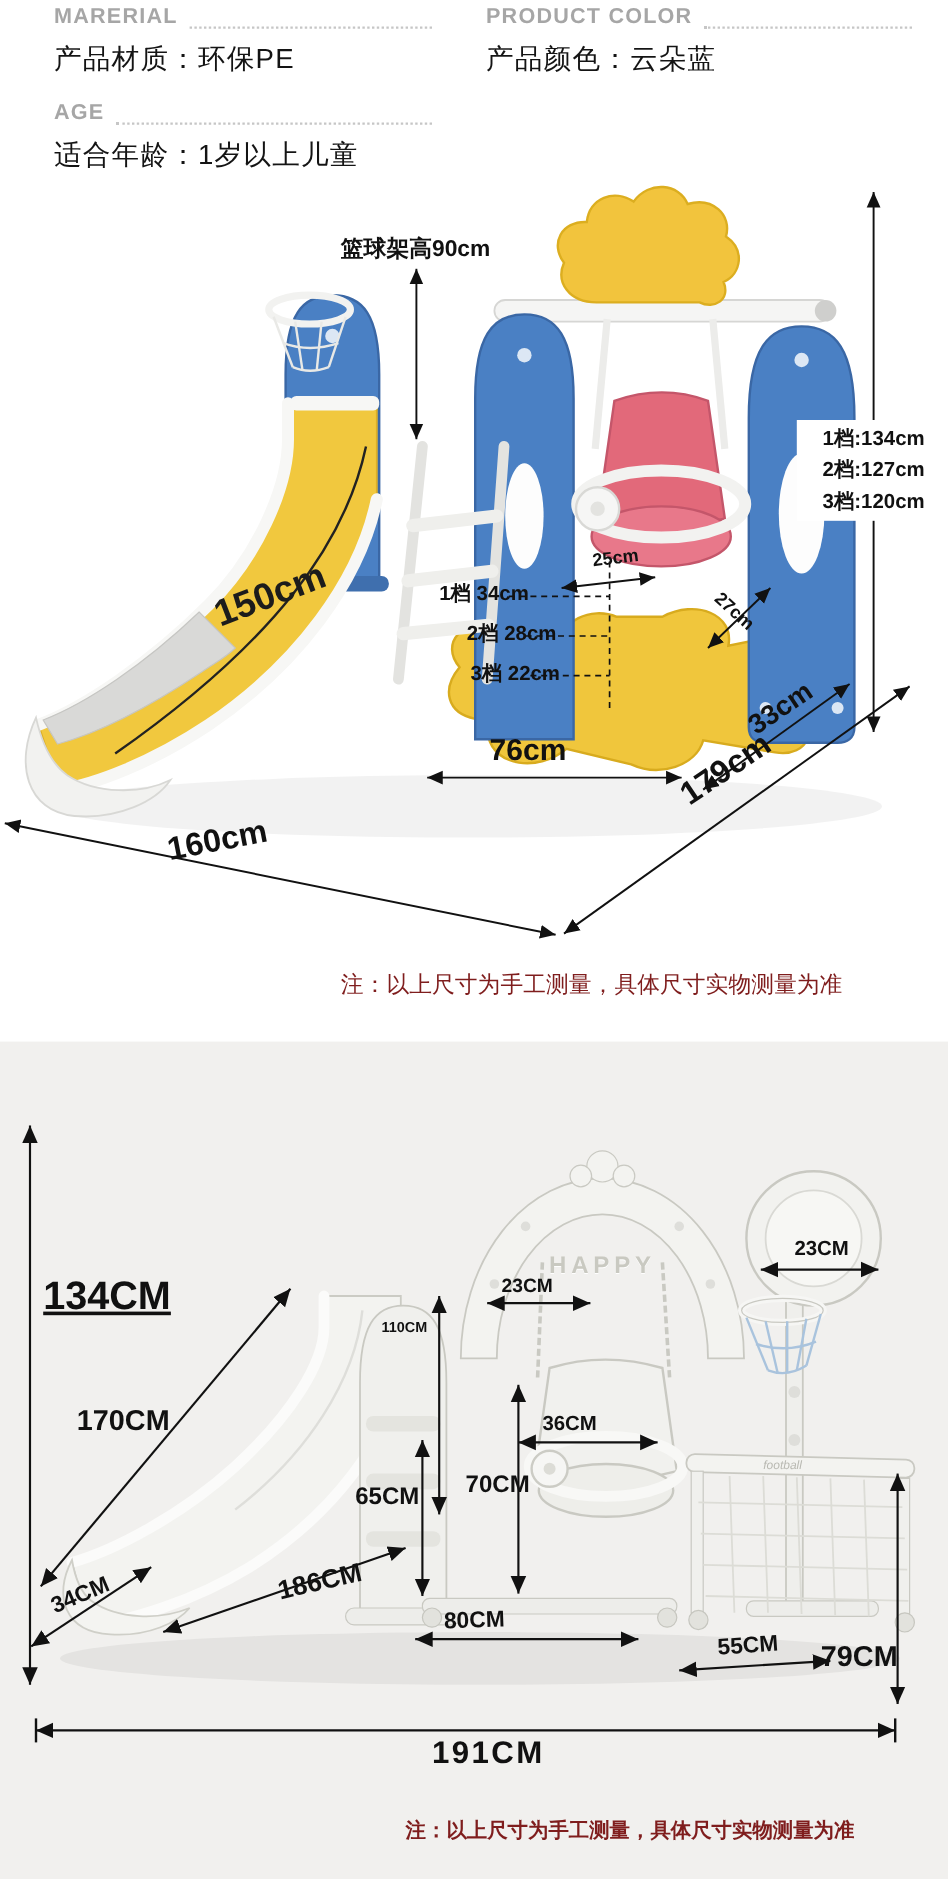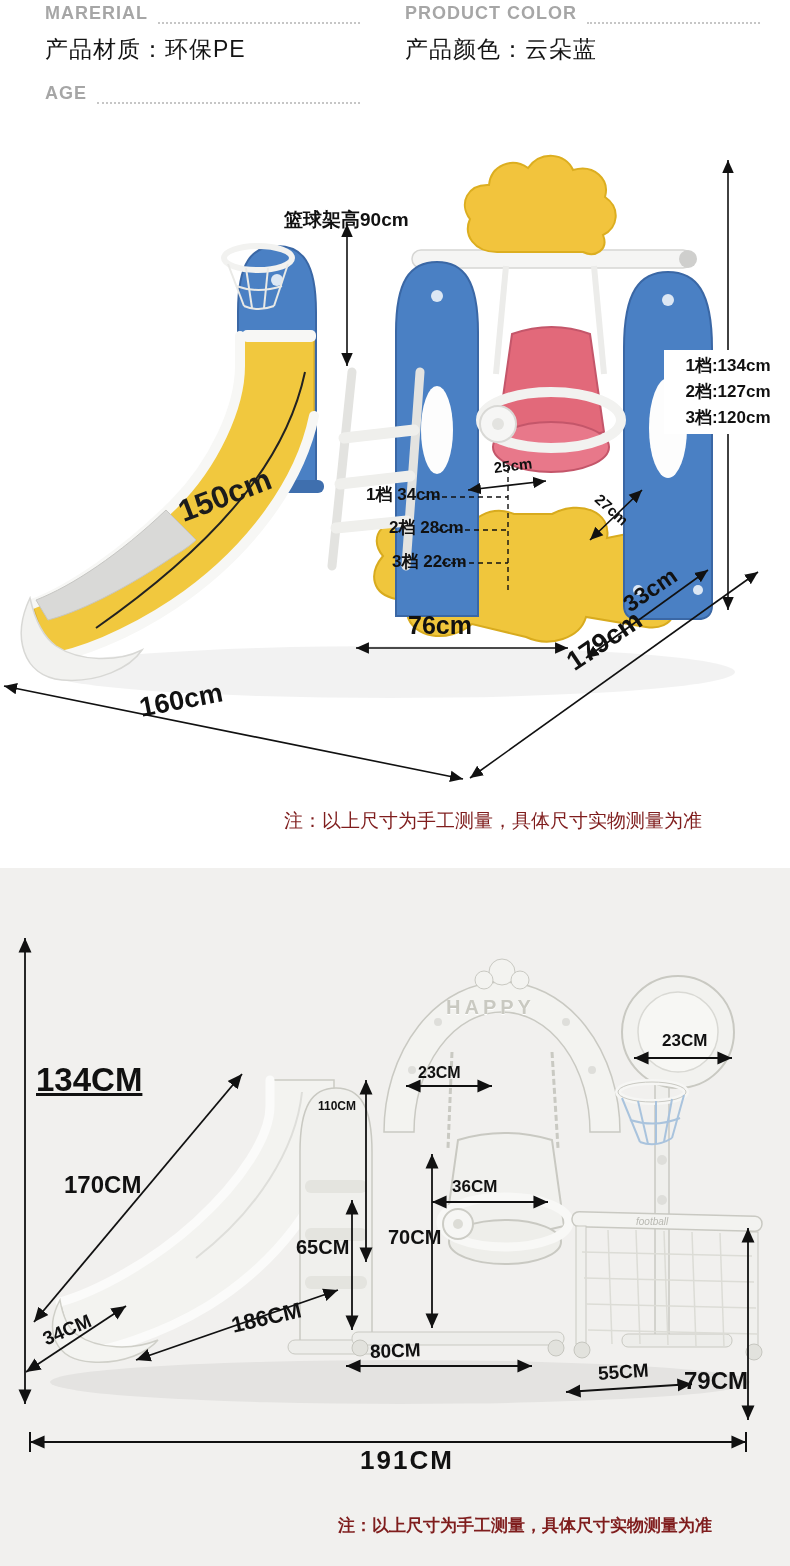--- a/index.html
+++ b/index.html
@@ -16,22 +16,22 @@
   .spec-heading .dots { flex:1; margin-left:10px; border-bottom:2px dotted #c6c6c6; height:11px; }
   .spec-value { font-size:23px; color:#141414; margin-top:10px; letter-spacing:1px; white-space:nowrap; }
 
   
   .dim { position:absolute; color:#111; font-weight:bold; white-space:nowrap;
          transform-origin:left center; line-height:1.1; }
   .frame-gears { position:absolute; left:664px; top:350px; width:128px; text-align:center;
                  background:#ffffff; padding:3px 0; }
   .frame-gears div { font-size:17px; font-weight:bold; line-height:26px; color:#111; }
   .note { position:absolute; color:#7f1d1d; white-space:nowrap; }
-  .happy { position:absolute; font-weight:bold; color:#c9c9c1;
-           letter-spacing:4px; text-shadow:0 1px 0 #ffffff; }
+  .happy { position:absolute; text-align:center; font-weight:bold; color:#c9c9c1;
+           letter-spacing:4px; text-shadow:0 1px 0 #ffffff;margin-top:48px; }
   .football-lbl { position:absolute; font-size:10px; color:#b9b9b2; font-style:italic; }
 </style>
 </head>
 <body>
 
 <div class="page">
 
   <div class="sec2-bg"></div>
 
   <svg class="layer" style="top:0;" width="790" height="870" viewBox="0 0 790 870">
@@ -274,23 +274,24 @@
       <span class="dots"></span>
     </div>
     <div class="spec-value">产品颜色：云朵蓝</div>
   </div>
 
   <div class="spec-block" style="left:45px; top:86px; width:315px;">
     <div class="spec-heading">
       <span>AGE</span>
       <span class="dots"></span>
     </div>
+    <div class="spec-value">适合年龄：1岁以上儿童</div>
   </div>
 
-  <div class="dim" style="left:284px; top:210px; font-size:19px;text-align:right;">篮球架高90cm</div>
+  <div class="dim" style="left:284px; top:198px; font-size:19px;text-align:right;">篮球架高90cm</div>
   <div class="dim" style="left:180px; top:496px; font-size:31px; transform:rotate(-21deg); color:#1c1c1c;">150cm</div>
   <div class="dim" style="left:366px; top:486px; font-size:17px;">1档 34cm</div>
   <div class="dim" style="left:389px; top:519px; font-size:17px;text-align:right;">2档 28cm</div>
   <div class="dim" style="left:392px; top:553px; font-size:17px;">3档 22cm</div>
   <div class="dim" style="left:494px; top:460px; font-size:15px; transform:rotate(-7deg);">25cm</div>
   <div class="dim" style="left:597px; top:489px; font-size:15px; transform:rotate(42deg);">27cm</div>
 
   <div class="frame-gears">
     <div>1档:134cm</div>
     <div>2档:127cm</div>

